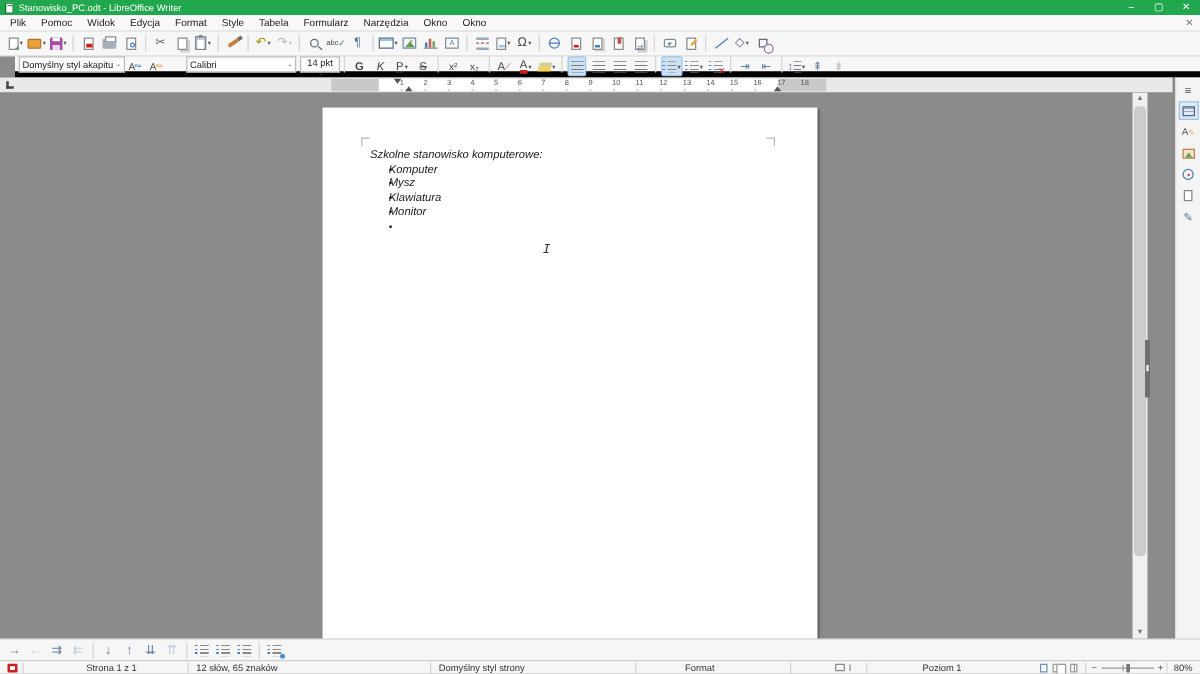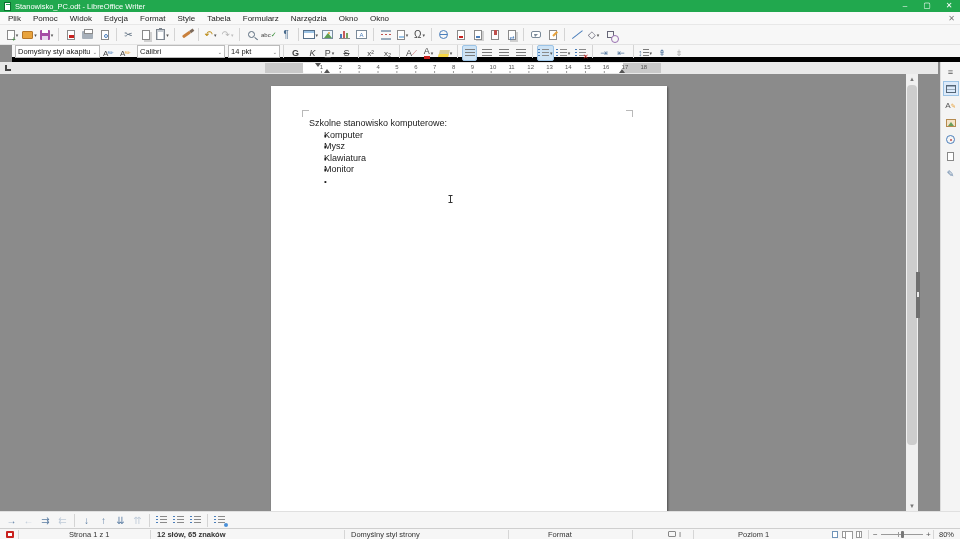--- a/index.html
+++ b/index.html
@@ -76,22 +76,22 @@
   .tabsel { position:absolute; left:5px; top:3px; width:6px; height:6px; border-left:2px solid #444; border-bottom:2px solid #444; }
   .ruler { position:absolute; left:265px; top:1px; width:396px; height:10px; background:#c9c9c9; }
   .ruler .textarea { position:absolute; left:38px; top:0; width:320px; height:10px; background:#fff;
     background-image:radial-gradient(circle, #999 0.5px, transparent 0.6px); background-size:18.86px 10px; background-position:9px 4px; }
   .rnum { position:absolute; top:1px; font-size:6px; color:#555; }
   .tri-d { position:absolute; width:0; height:0; border-left:3px solid transparent; border-right:3px solid transparent; border-top:4px solid #555; top:0; }
   .tri-u { position:absolute; width:0; height:0; border-left:3px solid transparent; border-right:3px solid transparent; border-bottom:4px solid #555; bottom:0; }
 
   
   .workspace { position:absolute; top:74px; left:0; width:940px; height:437px; background:#8b8b8b; overflow:hidden; }
-  .pagewrap { position:absolute; left:271px; top:12px; width:396px; height:430px; background:#fff;
-    box-shadow:1px 1px 2px rgba(0,0,0,.45); }
+  .pagewrap { position:absolute; left:258px; top:12px; width:396px; height:430px; background:#fff;
+    box-shadow:1px 1px 2px rgba(0,0,0,.45);font-style:italic; }
   .cmark { position:absolute; width:7px; height:7px; border-color:#b9b9b9; border-style:solid; border-width:0; }
   .cmark.tl { left:31px; top:24px; border-left-width:1px; border-top-width:1px; }
   .cmark.tr { left:355px; top:24px; border-right-width:1px; border-top-width:1px; }
   .doc { position:absolute; left:38px; top:32px; width:322px; font-size:9px; line-height:11.6px; color:#1a1a1a; }
   .brow { display:flex; }
   .brow .b { width:13px; padding-left:15px; font-size:8px; }
   .ibeam { position:absolute; left:176px; top:108px; width:7px; height:11px; color:#333; font-size:10px; line-height:11px; text-align:center; font-family:"DejaVu Sans Mono", monospace; }
 
   
   .vscroll { position:absolute; right:22px; top:0; width:12px; height:437px; background:#f0f0f0; }
@@ -309,25 +309,25 @@
         <span class="dd">⌄</span>
       </span>
     <span class="tb">
         <span style="font-size:8px;color:#444;">A</span>
         <span style="color:#4a7ebb;font-size:7px;transform:rotate(-40deg);">✎</span>
       </span>
     <span class="tb">
         <span style="font-size:8px;color:#444;">A</span>
         <span style="color:#e8a33d;font-size:7px;transform:rotate(-40deg);">✎</span>
       </span>
-    <span style="width:88px;height:13px;background:#fff;border:1px solid #bbb;font-size:7.5px;color:#222;display:flex;align-items:center;padding:0 2px;margin-left:3px;">
+    <span style="width:88px;height:13px;background:#fff;border:1px solid #bbb;font-size:7.5px;color:#222;display:flex;align-items:center;padding:0 2px;margin-left:15px;">
         <span style="flex:1;">Calibri</span>
         <span class="dd">⌄</span>
       </span>
-    <span style="width:52px;height:13px;background:#fff;border:1px solid #bbb;font-size:7.5px;color:#222;display:flex;align-items:center;padding:0 2px;margin-left:3px;">
+    <span style="width:32px;height:13px;background:#fff;border:1px solid #bbb;font-size:7.5px;color:#222;display:flex;align-items:center;padding:0 2px;margin-left:3px;flex-direction:column;">
         <span style="flex:1;">14 pkt</span>
         <span class="dd">⌄</span>
       </span>
     <span class="sep"></span>
     <span class="tb" style="font-weight:bold;font-size:9px;">G</span>
     <span class="tb" style="font-style:italic;font-size:9px;">K</span>
     <span class="tb" style="font-size:9px;">
         <span style="text-decoration:underline;">P</span>
         <span class="dd">▾</span>
       </span>
@@ -512,21 +512,21 @@
         <span class="listic"></span>
         <span style="position:absolute;right:-1px;bottom:1px;width:4px;height:4px;background:#4a90d9;border-radius:50%;"></span>
       </span>
   </div>
 
   <div class="statusbar">
     <span class="modic"></span>
     <span class="stsep" style="left:18px;"></span>
     <span class="st" style="left:24px;margin-left:45px;">Strona 1 z 1</span>
     <span class="stsep" style="left:150px;"></span>
-    <span class="st" style="left:157px;font-weight:bold;">12 słów, 65 znaków</span>
+    <span class="st" style="left:157px;">12 słów, 65 znaków</span>
     <span class="stsep" style="left:344px;"></span>
     <span class="st" style="left:351px;">Domyślny styl strony</span>
     <span class="stsep" style="left:508px;"></span>
     <span class="st" style="left:548px;">Format</span>
     <span class="stsep" style="left:632px;"></span>
     <span class="ovr" style="left:668px;"></span>
     <span class="st" style="left:679px;color:#666;">Ι</span>
     <span class="stsep" style="left:693px;"></span>
     <span class="st" style="left:738px;">Poziom 1</span>
     <span class="vl" style="left:832px;"></span>

